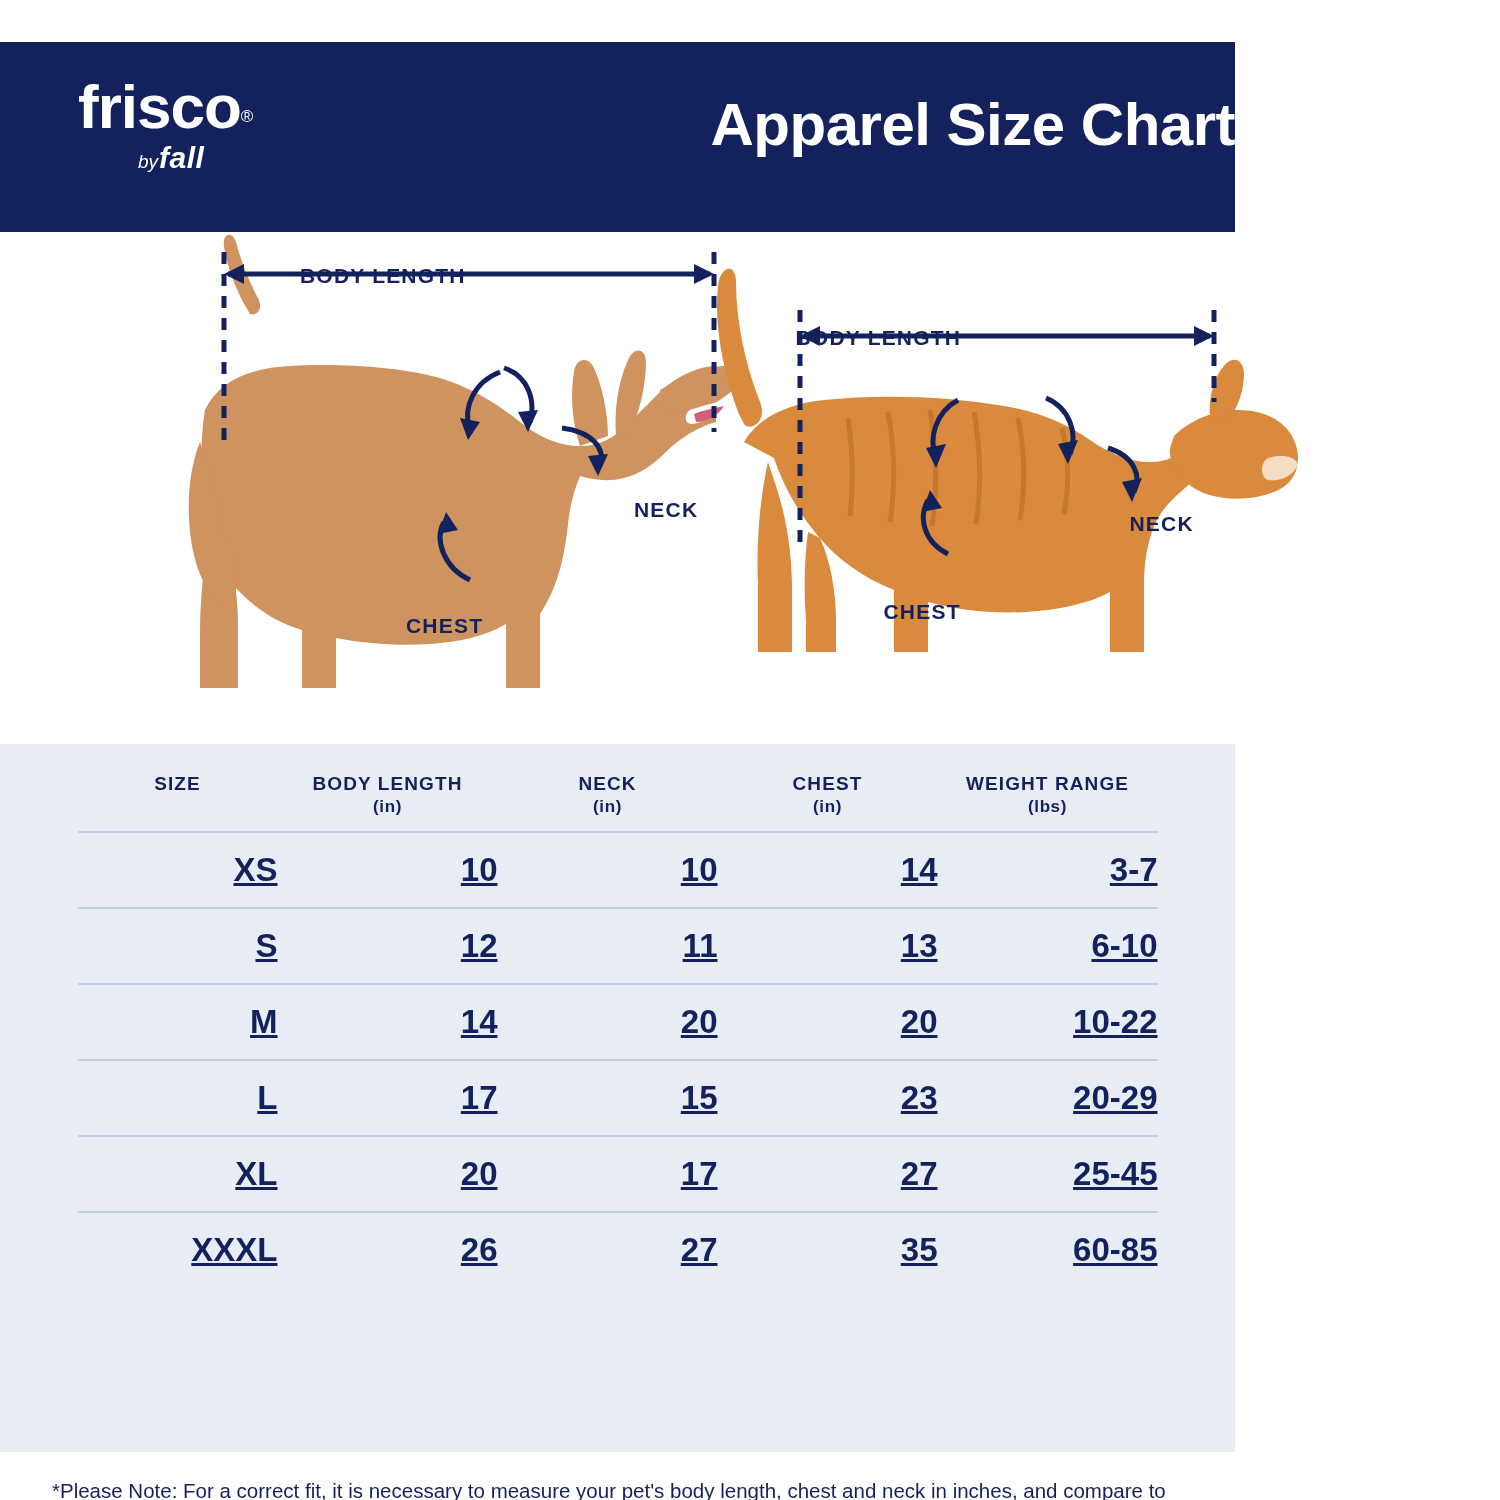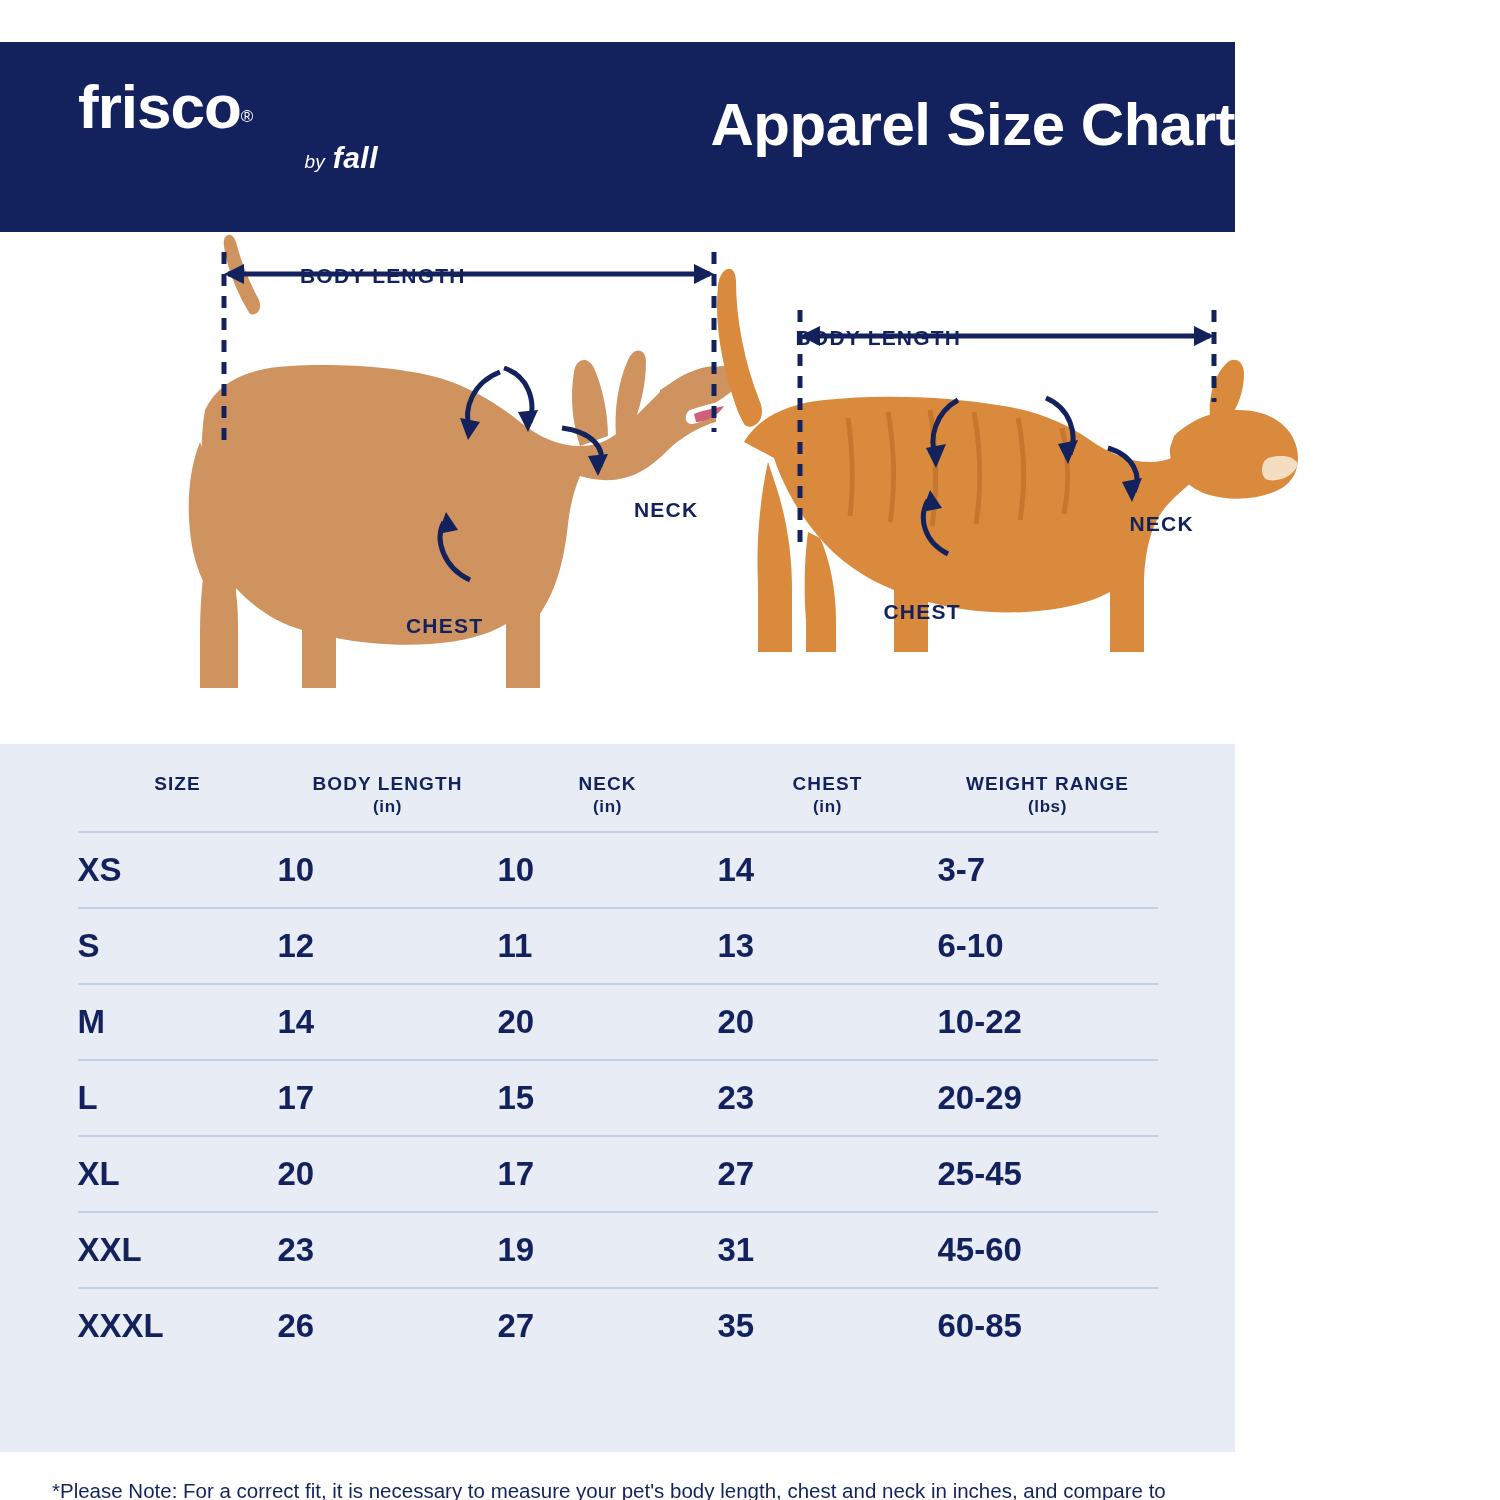--- a/index.html
+++ b/index.html
@@ -47,23 +47,22 @@
   }
   .logo-reg {
     font-size: 17px;
     vertical-align: super;
     font-weight: normal;
   }
   .logo-sub {
     margin-top: 4px;
     display: flex;
     align-items: baseline;
-    gap: 8px;
+    gap: 1px;
     padding-left: 60px;
-    justify-content: flex-end;
   }
   .logo-by {
     font-size: 19px;
     font-style: italic;
     color: #ffffff;
   }
   .logo-chewy {
     font-size: 30px;
     font-weight: bold;
     color: #ffffff;
@@ -130,25 +129,26 @@
     vertical-align: top;
     line-height: 1.25;
     border-bottom: 2px solid #c3cfe2;
   }
   th .unit {
     display: block;
     font-size: 17px;
     letter-spacing: 0.6px;
   }
   table.size-table td {
-    text-align: left;
+    text-align: right;
     font-size: 33px;
     font-weight: bold;
     padding: 18px 0;
     border-bottom: 2px solid #c3cfe2;
+    text-decoration: underline;
   }
   table.size-table tr:last-child td {
     border-bottom: none;
   }
   td.size-cell {
     font-size: 35px;
   }
 
   
   .footnote {
@@ -346,27 +346,20 @@
           <td>20-29</td>
         </tr>
         <tr>
           <td class="size-cell">XL</td>
           <td>20</td>
           <td>17</td>
           <td>27</td>
           <td>25-45</td>
         </tr>
         <tr>
-          <td class="size-cell">XXL</td>
-          <td>23</td>
-          <td>19</td>
-          <td>31</td>
-          <td>45-60</td>
-        </tr>
-        <tr>
           <td class="size-cell">XXXL</td>
           <td>26</td>
           <td>27</td>
           <td>35</td>
           <td>60-85</td>
         </tr>
       </tbody>
     </table>
   </div>
 

